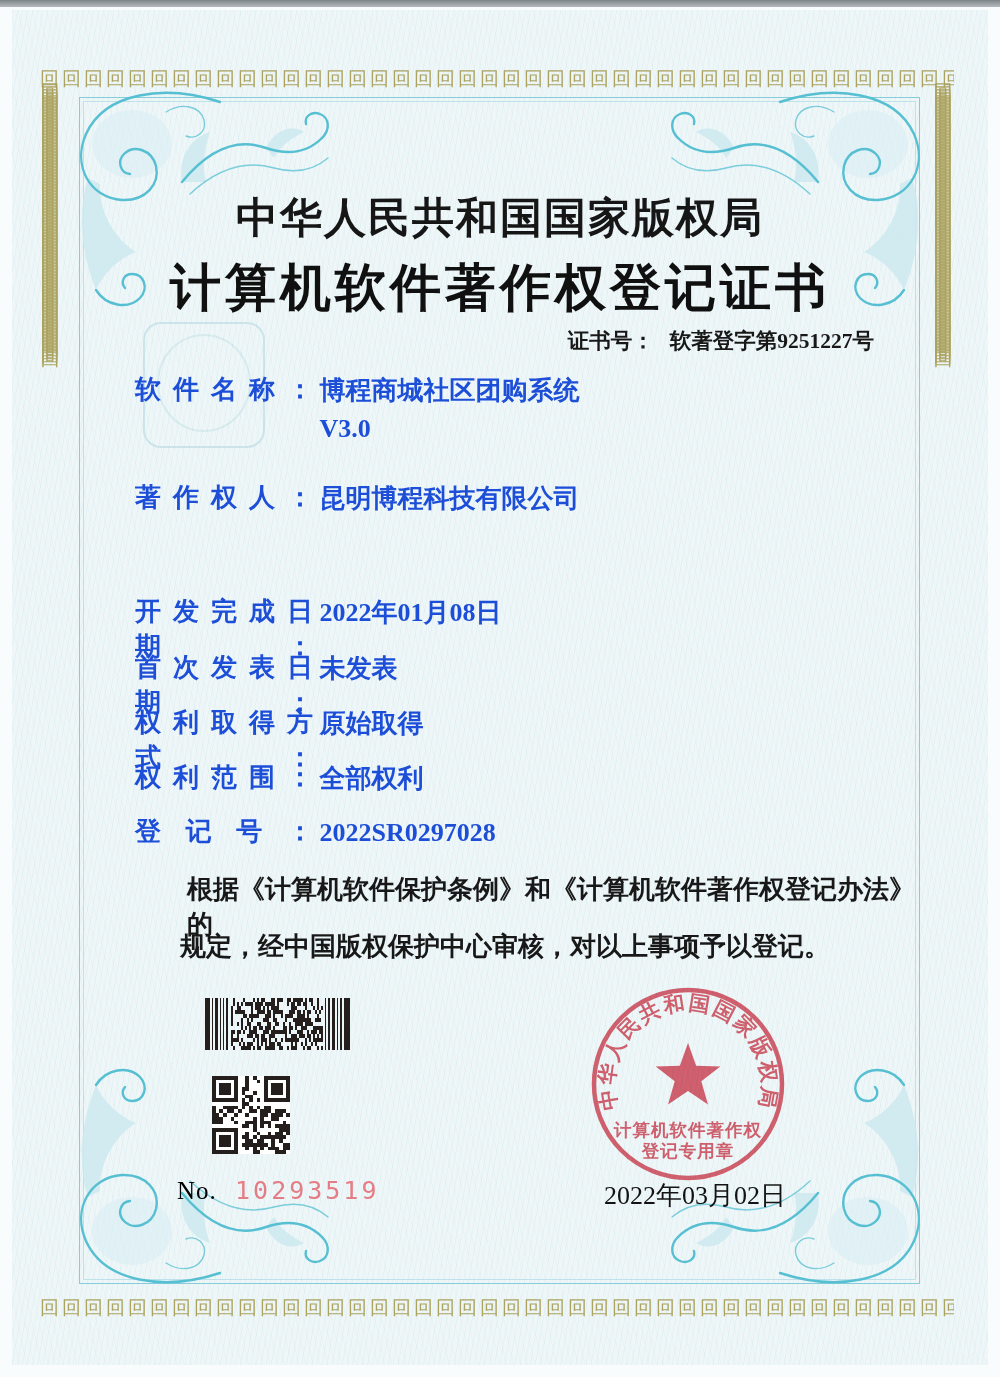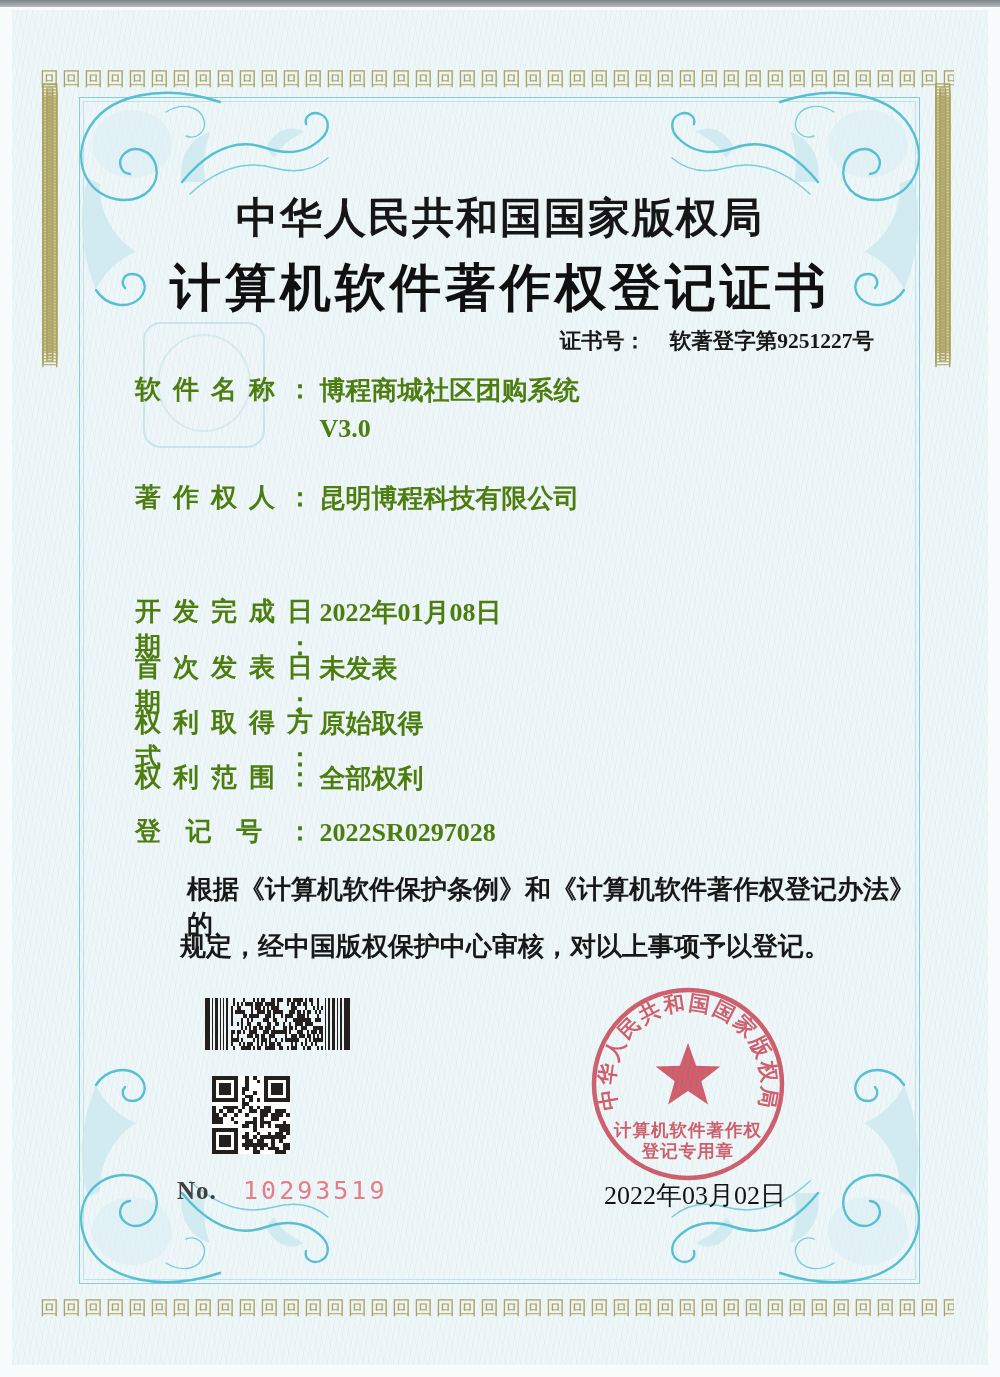--- a/index.html
+++ b/index.html
@@ -63,34 +63,34 @@
   .watermark::after{
     content:"";position:absolute;left:12px;top:10px;right:12px;bottom:14px;
     border:2px solid rgba(140,195,205,.22);border-radius:50%;
   }
   
   .authority{position:absolute;left:0;right:0;top:190px;text-align:center;
     font-size:42px;font-weight:700;letter-spacing:2px;color:#161616;}
   .cert-title{position:absolute;left:0;right:0;top:254px;text-align:center;
     font-size:51px;font-weight:700;letter-spacing:4px;color:#101010;font-family:Liberation Mono, monospace;}
   .cert-no{position:absolute;right:126px;top:326px;font-size:21.5px;font-weight:700;
-    display:flex;gap:24px;color:#181818;}
-  .field-row{position:absolute;left:135px;right:110px;font-size:26px;font-weight:700;color:#4d7c0f;}
+    display:flex;gap:16px;color:#181818;}
+  .field-row{position:absolute;left:135px;right:110px;font-size:26px;font-weight:700;color:#1d4ed8;}
   .flabel{display:inline-block;width:178px;text-align:justify;text-align-last:justify;-moz-text-align-last:justify;vertical-align:top;}
   .fvalue{display:inline-block;vertical-align:top;line-height:38px;}
   .statement{position:absolute;left:135px;width:745px;font-size:26px;font-weight:700;color:#181818;}
   .statement.l1{top:872px;padding-left:52px;}
   .statement.l2{top:929px;margin-left:45px;}
   
   .barcode{position:absolute;left:205px;top:998px;width:145px;height:52px;}
   .qr{position:absolute;left:212px;top:1076px;width:78px;height:78px;}
   .serial{position:absolute;left:177px;top:1176px;font-size:25px;}
-  .serial .no{font-weight:700;color:#404040;letter-spacing:1px;text-align:right;}
+  .serial .no{font-weight:400;color:#000000;letter-spacing:1px;text-align:right;}
   .serial .num{font-family:"DejaVu Sans Mono",monospace;color:var(--serial-pink);
-    letter-spacing:3px;margin-left:20px;opacity:.9;}
+    letter-spacing:3px;margin-left:12px;opacity:.9;}
   
   .seal{position:absolute;left:590px;top:986px;width:196px;height:196px;
     opacity:.9;mix-blend-mode:multiply;}
   .seal-stroke{stroke:var(--seal-red);fill:none;stroke-width:4.5;}
   .seal-fill{fill:var(--seal-red);}
   .seal-text{fill:var(--seal-red);font-family:"Liberation Serif","DejaVu Serif",serif;
     font-weight:700;}
   .issue-date{position:absolute;left:600px;top:1178px;width:190px;text-align:center;
     font-size:26px;font-weight:400;color:#131313;}
 </style>

